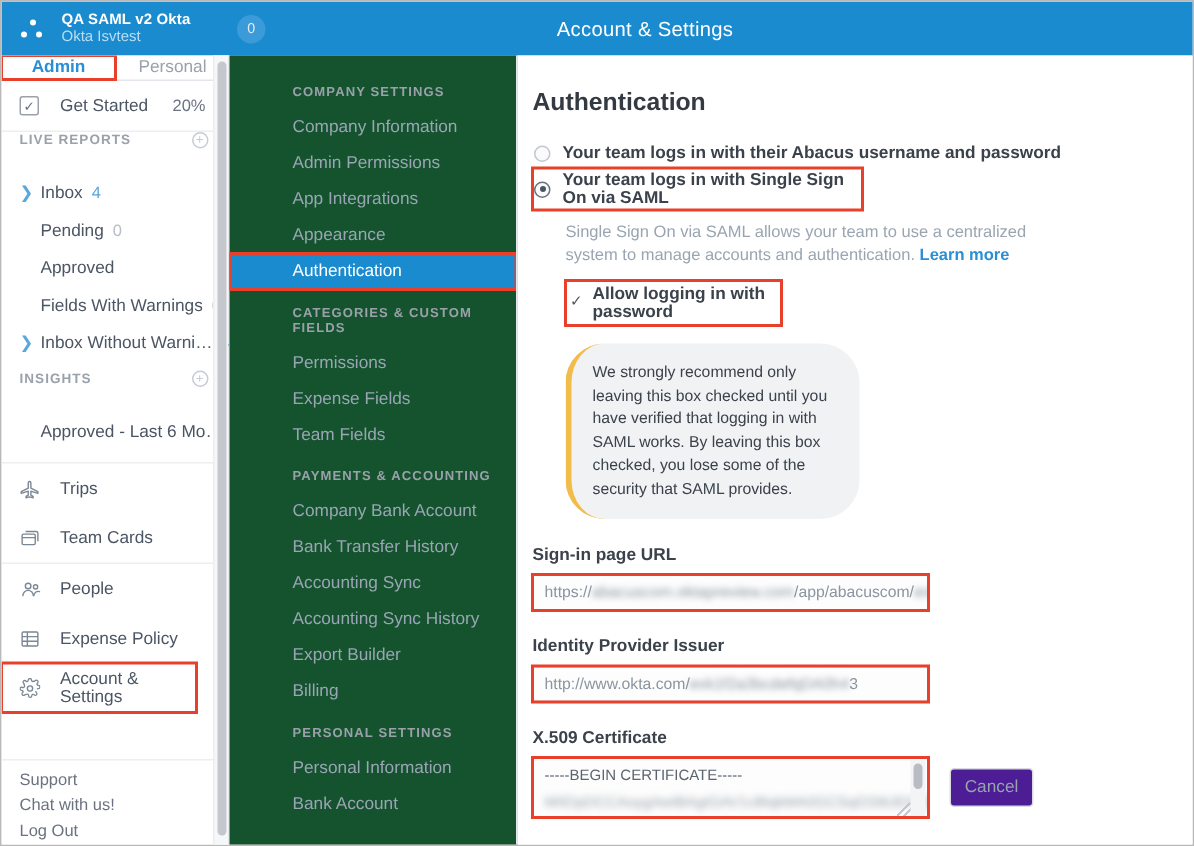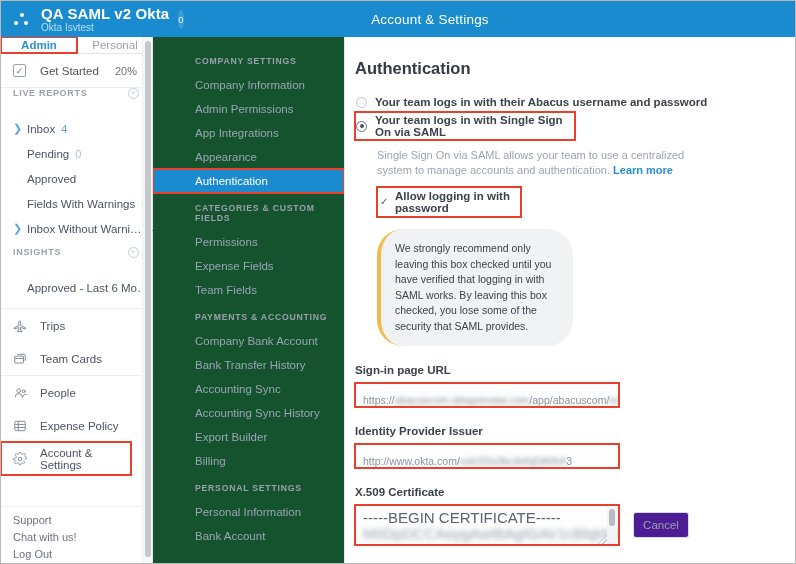--- a/index.html
+++ b/index.html
@@ -39,21 +39,21 @@
     position: absolute;
     width: 4px; height: 4px;
     border-radius: 50%;
     background: #ffffff;
   }
   .brand-logo i.d1 { left: 8px;  top: 3px; }
   .brand-logo i.d2 { left: 2px;  top: 11px; }
   .brand-logo i.d3 { left: 12px; top: 11px; }
   .brand-text { flex: 1 1 auto; line-height: 1.15; }
   .brand-title {
-    font-size: 15px; font-weight: bold; color: #ffffff;
+    font-size: 10px; font-weight: bold; color: #ffffff;
     letter-spacing: .1px; white-space: nowrap;
   }
   .brand-sub {
     font-size: 10px; color: #b8ddf2; white-space: nowrap;
   }
   .brand-badge {
     width: 19px; height: 19px; border-radius: 50%;
     background: #3a9bd8;
     color: #ddeef9; font-size: 9.5px;
     display: flex; align-items: center; justify-content: center;
@@ -229,39 +229,39 @@
 
   .field { margin-top: 18px; }
   .field-label {
     font-size: 11.5px; font-weight: bold; color: #3b424b;
     margin-bottom: 7px;
   }
   .input {
     width: 264px; height: 24px;
     border: 1px solid #d6dae0; background: #fdfdfd;
     outline: 2px solid #e8402a; outline-offset: -1px;
-    display: flex; align-items: flex-end;
+    display: flex; align-items: center;
     padding: 0 7px; overflow: hidden;
   }
   .input .val {
     font-size: 10.5px; color: #8b949f; white-space: nowrap;
   }
   .blur { filter: blur(2.2px); display: inline-block; }
   .blur2 { filter: blur(2.6px); display: inline-block; }
 
   .cert-wrap { display: flex; align-items: flex-start; gap: 14px; margin-top: 7px; }
   .textarea {
     position: relative;
     width: 264px; height: 40px;
     border: 1px solid #d6dae0; background: #fdfdfd;
     outline: 2px solid #e8402a; outline-offset: -1px;
     overflow: hidden;
   }
   .ta-line {
-    font-size: 15px; color: #5b6470;
+    font-size: 10px; color: #5b6470;
     font-family: "Liberation Sans", sans-serif;
     padding-left: 7px; line-height: 14px; white-space: nowrap;
   }
   .ta-line.b { color: #9aa3ad; }
   .ta-track {
     position: absolute; top: 1px; right: 1px;
     width: 10px; height: 38px; background: #f3f4f6;
   }
   .ta-thumb {
     position: absolute; top: 2px; left: 2px;

